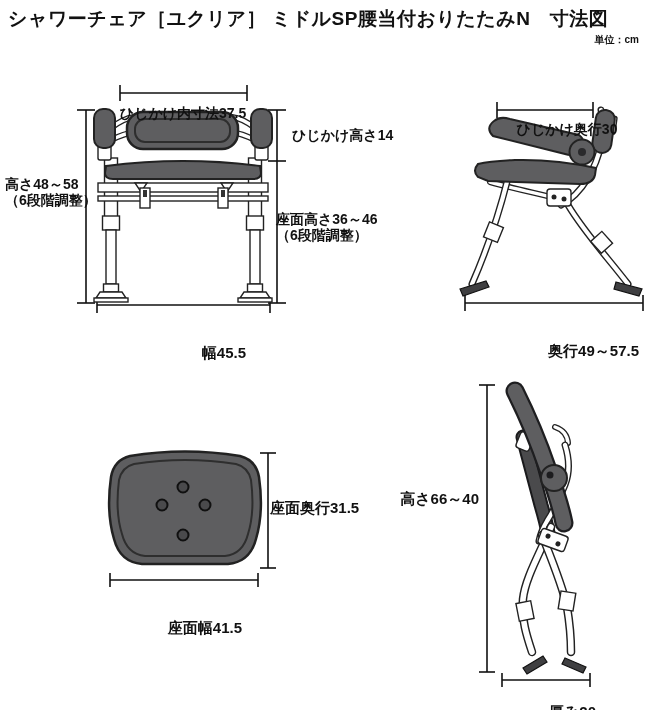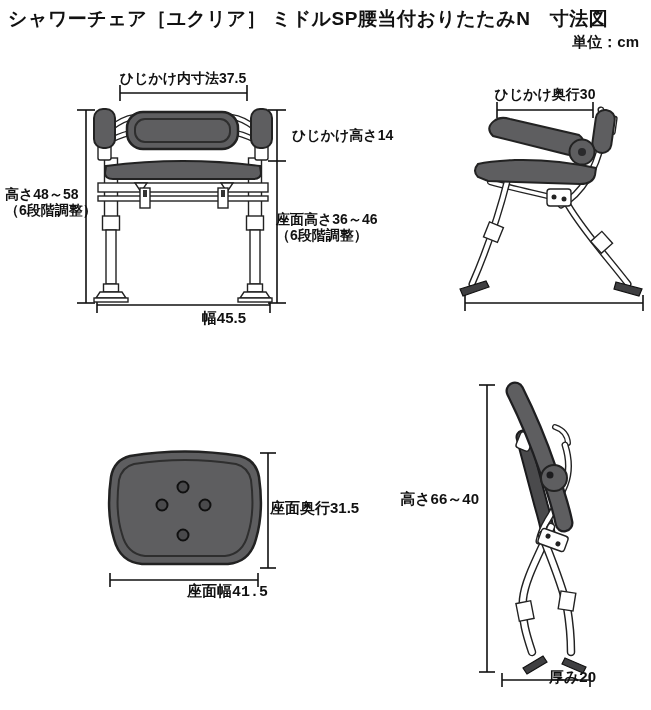--- a/index.html
+++ b/index.html
@@ -1,23 +1,23 @@
 <!DOCTYPE html>
 <html><head>
 <meta charset="utf-8">
 <style>
   html,body{margin:0;padding:0;background:#fff;}
   #page{position:relative;width:651px;height:710px;background:#ffffff;overflow:hidden;
         font-family:"Liberation Sans",sans-serif;color:#111;}
   .abs{position:absolute;}
   .title{font-size:19px;font-weight:bold;letter-spacing:.5px;white-space:nowrap;}
-  .unit{font-size:15px;font-weight:bold;white-space:nowrap;}
+  .unit{font-size:10px;font-weight:bold;white-space:nowrap;}
   .dimlabel{font-size:14px;font-weight:600;white-space:nowrap;line-height:16px;}
   .dimlabel.big{font-size:15px;text-align:right;}
-  .center{text-align:center;}
+  .center{text-align:center;margin-top:35px;}
   .right{text-align:right;}
   svg{display:block;}
   .dim{stroke:#111;stroke-width:1.6;}
   .pad{fill:#5e5e60;stroke:#222;stroke-width:2;}
   .padline{fill:none;stroke:#2e2e2e;stroke-width:2;}
   .white{fill:#fff;stroke:#222;stroke-width:1.4;}
   .tube-o{fill:none;stroke:#222;stroke-width:7;stroke-linecap:round;}
   .tube-i{fill:none;stroke:#fff;stroke-width:4.2;stroke-linecap:round;}
   .tube-o.thin{stroke-width:6;}
   .tube-i.thin{stroke-width:3.4;}
@@ -94,21 +94,21 @@
     <g>
       <rect class="white" x="255" y="84" width="13" height="16" rx="2"></rect>
       <rect class="pad" x="251" y="49" width="21" height="39" rx="9"></rect>
     </g>
     <g>
       <rect class="pad" x="127" y="52" width="111" height="37" rx="16" style="stroke-width:2.5"></rect>
       <rect class="padline" x="135" y="59" width="95" height="23" rx="10"></rect>
     </g>
   </svg>
   <div class="abs dimlabel center" style="left:83px;top:70px;width:200px;">ひじかけ内寸法37.5</div>
-  <div class="abs dimlabel" style="left:5px;top:186px;">
+  <div class="abs dimlabel" style="left:5px;top:176px;">
     <div>高さ48～58</div>
     <div>（6段階調整）</div>
   </div>
   <div class="abs dimlabel" style="left:292px;top:127px;">ひじかけ高さ14</div>
   <div class="abs dimlabel" style="left:276px;top:211px;">
     <div>座面高さ36～46</div>
     <div>（6段階調整）</div>
   </div>
   <div class="abs dimlabel big center" style="left:120px;top:310px;width:126px;">幅45.5</div>
 
@@ -148,42 +148,43 @@
     <rect class="white" x="176" y="56" width="10" height="18" rx="2" transform="rotate(8 181 65)"></rect>
     <g transform="rotate(8 174 72)">
       <rect class="pad" x="164" y="50" width="19" height="43" rx="9"></rect>
     </g>
     <g>
       <path class="pad" d="M64,61 Q55,68 63,76 L135,94 Q145,97 151,90 Q157,81 149,75 L80,59 Q70,56 64,61 Z"></path>
       <circle class="pad" cx="152" cy="92" r="12.5"></circle>
       <circle cx="152" cy="92" r="4" fill="#2a2a2c"></circle>
     </g>
   </svg>
-  <div class="abs dimlabel center" style="left:475px;top:86px;width:140px;">ひじかけ奥行30</div>
+  <div class="abs dimlabel center" style="left:497px;top:86px;width:140px;">ひじかけ奥行30</div>
+  <div class="abs dimlabel big center" style="left:479px;top:308px;width:160px;">奥行49～57.5</div>
 
   <svg class="abs" style="left:80px;top:420px;" width="300" height="200" viewBox="0 0 300 200">
     <g>
       <line class="dim" x1="188" y1="33" x2="188" y2="148"></line>
       <line class="dim" x1="180" y1="33" x2="196" y2="33"></line>
       <line class="dim" x1="180" y1="148" x2="196" y2="148"></line>
       <line class="dim" x1="30" y1="160" x2="178" y2="160"></line>
       <line class="dim" x1="30" y1="153" x2="30" y2="167"></line>
       <line class="dim" x1="178" y1="153" x2="178" y2="167"></line>
     </g>
     <g>
       <path class="pad" style="stroke-width:2.5" d="M50,36 Q105,27 160,36 Q176,40 179,57 Q184,92 176,119 Q170,142 148,144 L62,144 Q40,142 34,119 Q26,92 31,57 Q34,40 50,36 Z"></path>
       <path class="padline" d="M54,44 Q105,36 156,44 Q168,47 171,60 Q175,92 168,114 Q163,134 145,136 L65,136 Q47,134 42,114 Q35,92 39,60 Q42,47 54,44 Z"></path>
       <circle class="hole" cx="103" cy="67" r="5.5"></circle>
       <circle class="hole" cx="82" cy="85" r="5.5"></circle>
       <circle class="hole" cx="125" cy="85" r="5.5"></circle>
       <circle class="hole" cx="103" cy="115" r="5.5"></circle>
     </g>
   </svg>
   <div class="abs dimlabel big" style="left:270px;top:500px;">座面奥行31.5</div>
-  <div class="abs dimlabel big center" style="left:128px;top:585px;width:140px;font-family:Liberation Mono, monospace;">座面幅41.5</div>
+  <div class="abs dimlabel big center" style="left:102px;top:585px;width:140px;">座面幅41.5</div>
 
   <svg class="abs" style="left:395px;top:375px;" width="256" height="335" viewBox="0 0 256 335">
     <g>
       <line class="dim" x1="92" y1="10" x2="92" y2="297"></line>
       <line class="dim" x1="84" y1="10" x2="100" y2="10"></line>
       <line class="dim" x1="84" y1="297" x2="100" y2="297"></line>
       <line class="dim" x1="107" y1="305" x2="195" y2="305"></line>
       <line class="dim" x1="107" y1="298" x2="107" y2="312"></line>
       <line class="dim" x1="195" y1="298" x2="195" y2="312"></line>
     </g>

